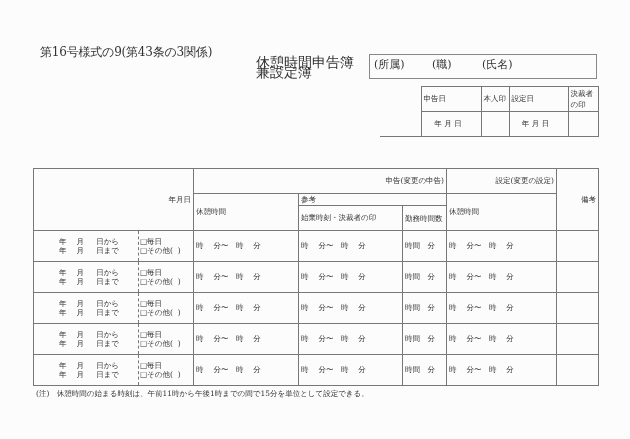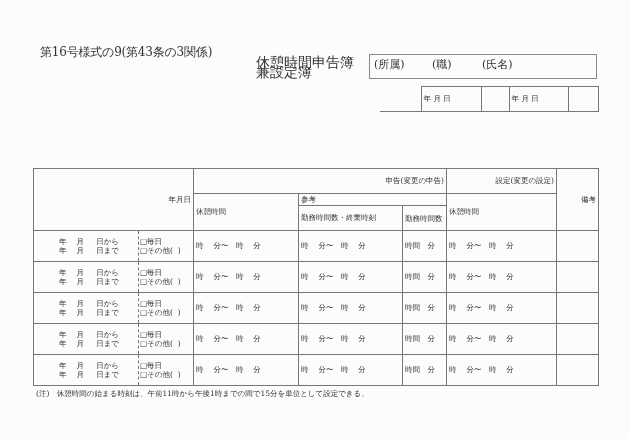--- a/index.html
+++ b/index.html
@@ -8,21 +8,21 @@
     font-family:"DejaVu Serif","Liberation Serif",serif; color:#333; font-size:8px;
   }
   .abs { position:absolute; }
   .form-title { left:40px; top:44px; font-size:12px; letter-spacing:-0.2px; }
   .doc-title { left:256px; top:57px; font-size:14px; line-height:10px; }
   .affil-box { left:369px; top:54px; width:228px; height:25px; border:1px solid #888; box-sizing:border-box; }
   .affil-box span { position:absolute; top:2px; font-size:11px; }
   table { border-collapse:collapse; position:absolute; table-layout:fixed; }
   td { border:1px solid #777; padding:0 2px; font-size:7.5px; vertical-align:middle; box-sizing:border-box; }
   .sig td { height:25px; }
-  .right { text-align:left; padding-right:8px; }
+  .right { text-align:center; padding-right:8px; }
   .main td { height:31px; }
   .main tr.h1 td { height:25px;text-align:right; }
   .main tr.h2 td { height:12px; }
   .main tr.h3 td { height:25px; }
   .dashr { border-right:1px dashed #777 !important; }
   .dashl { border-left:1px dashed #777 !important; }
   .dates { line-height:9px; padding-left:25px; white-space:pre;margin-top:40px; }
   .freq { line-height:9px; white-space:pre; padding-left:1px; }
   .tm { white-space:pre; padding-right:3px; }
   .note { left:36px; top:389px; font-size:7.5px; }
@@ -44,20 +44,27 @@
 
 <table class="sig" style="left:380px; top:86px; width:218px;">
   <colgroup>
       <col style="width:41px">
       <col style="width:60px">
       <col style="width:28px">
       <col style="width:59px">
       <col style="width:30px">
     </colgroup>
   <tbody>
+      <tr>
+    <td style="border:none;"></td>
+    <td>申告日</td>
+    <td>本人印</td>
+    <td>設定日</td>
+    <td style="line-height:11px;">決裁者の印</td>
+  </tr>
   <tr>
     <td style="border-left:none;border-bottom:1px solid #777;border-top:none;"></td>
     <td class="right">年 月 日</td>
     <td></td>
     <td class="right">年 月 日</td>
     <td></td>
   </tr>
 </tbody>
   </table>
 
@@ -77,21 +84,21 @@
     <td colspan="3">申告(変更の申告)</td>
     <td>設定(変更の設定)</td>
     <td rowspan="3">備考</td>
   </tr>
   <tr class="h2">
     <td rowspan="2">休憩時間</td>
     <td colspan="2">参考</td>
     <td rowspan="2">休憩時間</td>
   </tr>
   <tr class="h3">
-    <td>勤務時間数・終業時刻</td>
+    <td>始業時刻・決裁者の印</td>
     <td style="line-height:9px;">勤務時間数</td>
   </tr>
   <tr>
     <td class="dashr dates">年　 月　  日から
 年　 月　  日まで</td>
     <td class="dashl freq">□毎日
 □その他(  )</td>
     <td class="tm">時　 分〜　時　 分</td>
     <td class="tm">時　 分〜　時　 分</td>
     <td class="tm">時間　分</td>

